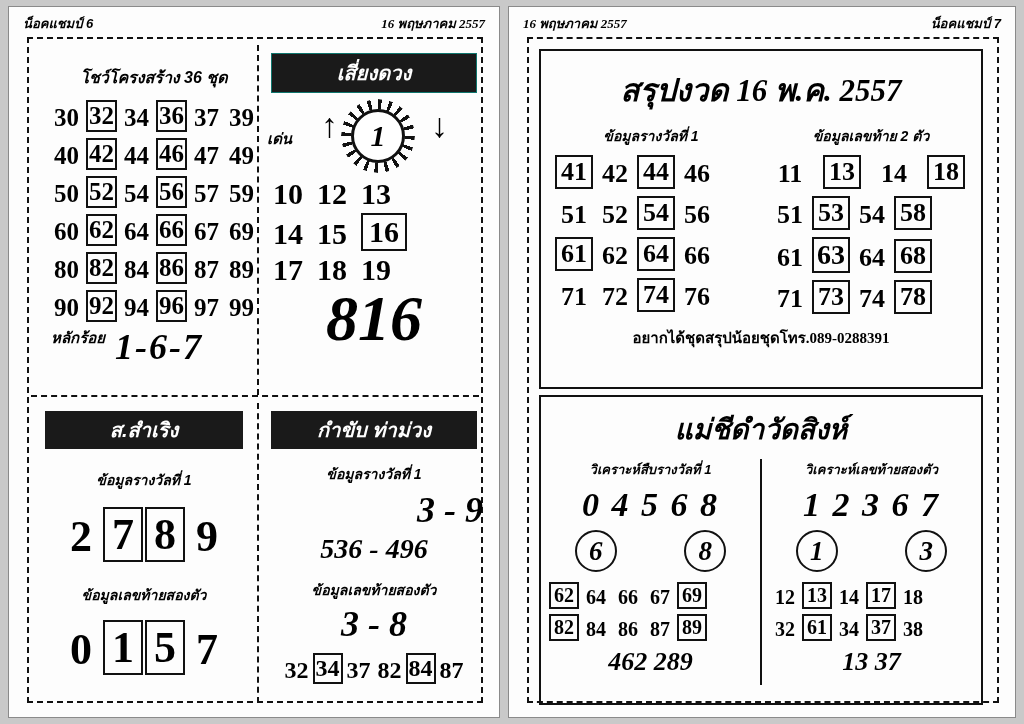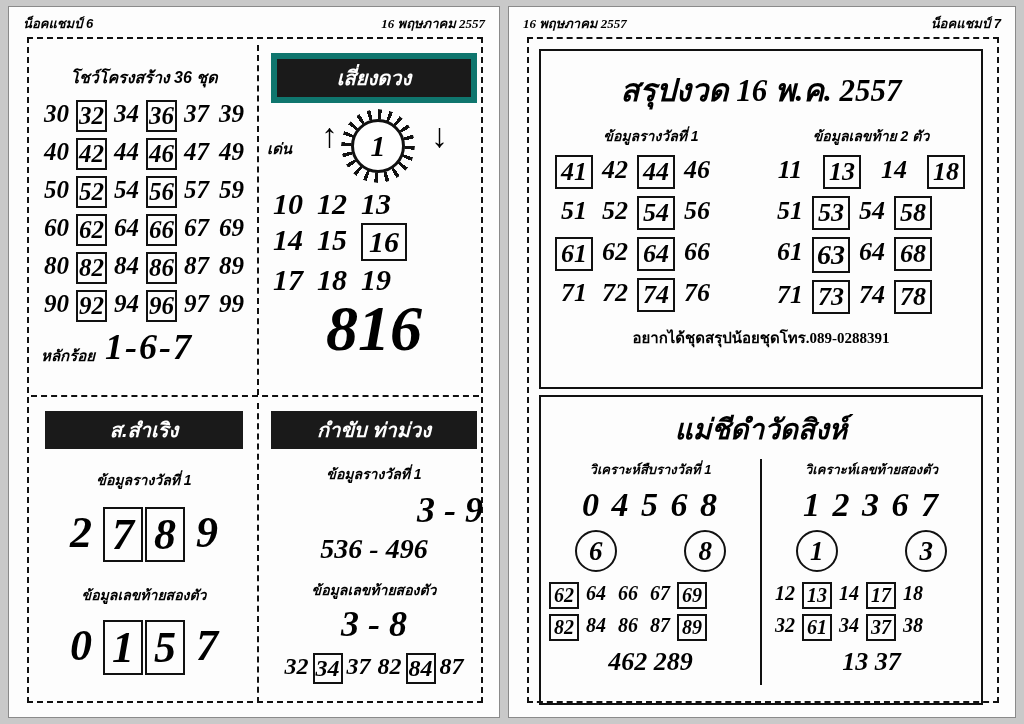--- a/index.html
+++ b/index.html
@@ -38,22 +38,22 @@
   .bold { font-weight:bold; }
   .ital { font-style:italic; }
 
   .title-banner {
     font-weight:bold; font-style:italic; text-align:center;
     background:#1a1a1a; color:#fff;
     font-family:"Liberation Sans", sans-serif;
   }
 
   .row-nums {
-    display:flex; align-items:flex-start; gap:4px;
-    font-size:25px; font-style:italic; font-weight:bold;
+    display:flex; align-items:flex-end; gap:4px;
+    font-size:25px; font-weight:bold;
   }
   .num { display:inline-block; min-width:31px; text-align:center; padding:0 1px; }
   .num.boxed { border:2px solid #111; }
 
   .big-digits { font-size:36px; font-style:italic; font-weight:bold; letter-spacing:2px; }
 
   .label-sm { font-size:13px; font-style:italic; font-weight:bold; text-align:center; font-family:"Liberation Sans", sans-serif; }
 
   .sep-v { position:absolute; border-left:2px dashed #111; }
   .sep-h { position:absolute; border-top:2px dashed #111; }
@@ -86,21 +86,21 @@
 
 <div class="page" id="page-left">
 
   <div class="pg-head">
     <span class="left">น็อคแชมป์ 6</span>
     <span class="right">16 พฤษภาคม 2557</span>
   </div>
 
   <div class="tickbox" style="left:18px; top:30px; right:16px; bottom:14px;"></div>
 
-  <div style="position:absolute; left:26px; top:40px; width:218px; height:345px;">
+  <div style="position:absolute; left:36px; top:40px; width:218px; height:345px;">
     <div class="label-sm" style="font-size:16px; margin-top:18px;">โชว์โครงสร้าง 36 ชุด</div>
 
     <div style="margin-top:10px; padding-left:6px;">
       <div class="row-nums" style="margin-bottom:6px;">
         <span class="num">30</span>
         <span class="num boxed">32</span>
         <span class="num">34</span>
         <span class="num boxed">36</span>
         <span class="num">37</span>
         <span class="num">39</span>
@@ -140,32 +140,32 @@
       <div class="row-nums" style="margin-bottom:4px;">
         <span class="num">90</span>
         <span class="num boxed">92</span>
         <span class="num">94</span>
         <span class="num boxed">96</span>
         <span class="num">97</span>
         <span class="num">99</span>
       </div>
     </div>
 
-    <div style="display:flex; align-items:flex-end; gap:10px; padding-left:6px; margin-top:4px;">
+    <div style="display:flex; align-items:flex-start; gap:10px; padding-left:6px; margin-top:4px;">
       <span class="label-sm" style="font-size:15px;">หลักร้อย</span>
       <span class="big-digits">1-6-7</span>
     </div>
   </div>
 
   <div class="sep-v" style="left:248px; top:38px; height:350px;"></div>
 
   <div class="sep-h" style="left:22px; right:20px; top:388px;"></div>
 
   <div style="position:absolute; left:256px; top:42px; width:218px; height:344px;">
-    <div class="title-banner" style="font-size:20px; padding:3px 0; border:6px solid #0f766e; margin:4px 6px 0 6px;">เสี่ยงดวง</div>
+    <div class="title-banner" style="font-size:20px; padding:3px 0; border:1px solid #0f766e; margin:4px 6px 0 6px;">เสี่ยงดวง</div>
 
     <div style="position:relative; height:84px;">
       <div class="label-sm" style="position:absolute; left:2px; top:34px; font-size:15px;">เด่น</div>
       <div class="arrow" style="position:absolute; left:56px; top:16px;">↑</div>
       <div class="sunwrap" style="position:absolute; left:76px; top:6px;">
         <div class="sun">1</div>
       </div>
       <div class="arrow" style="position:absolute; left:166px; top:16px;">↓</div>
     </div>
 

